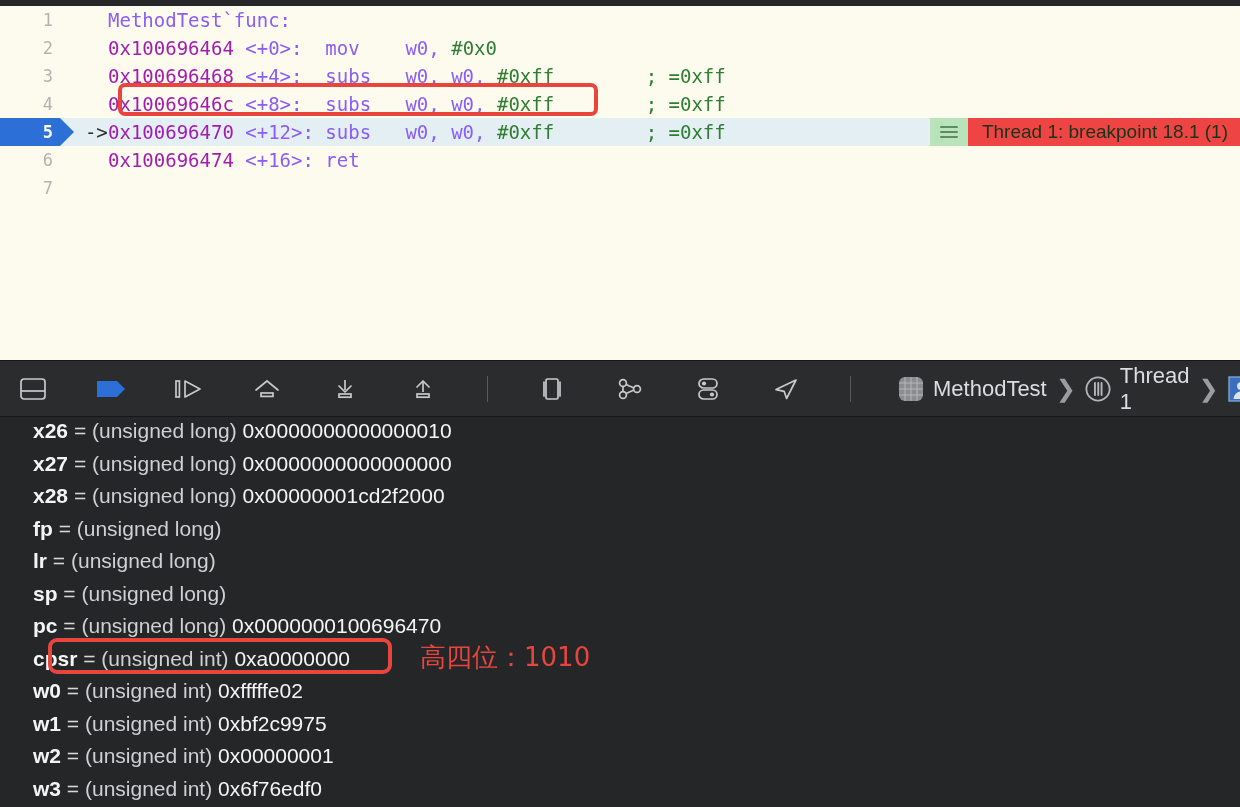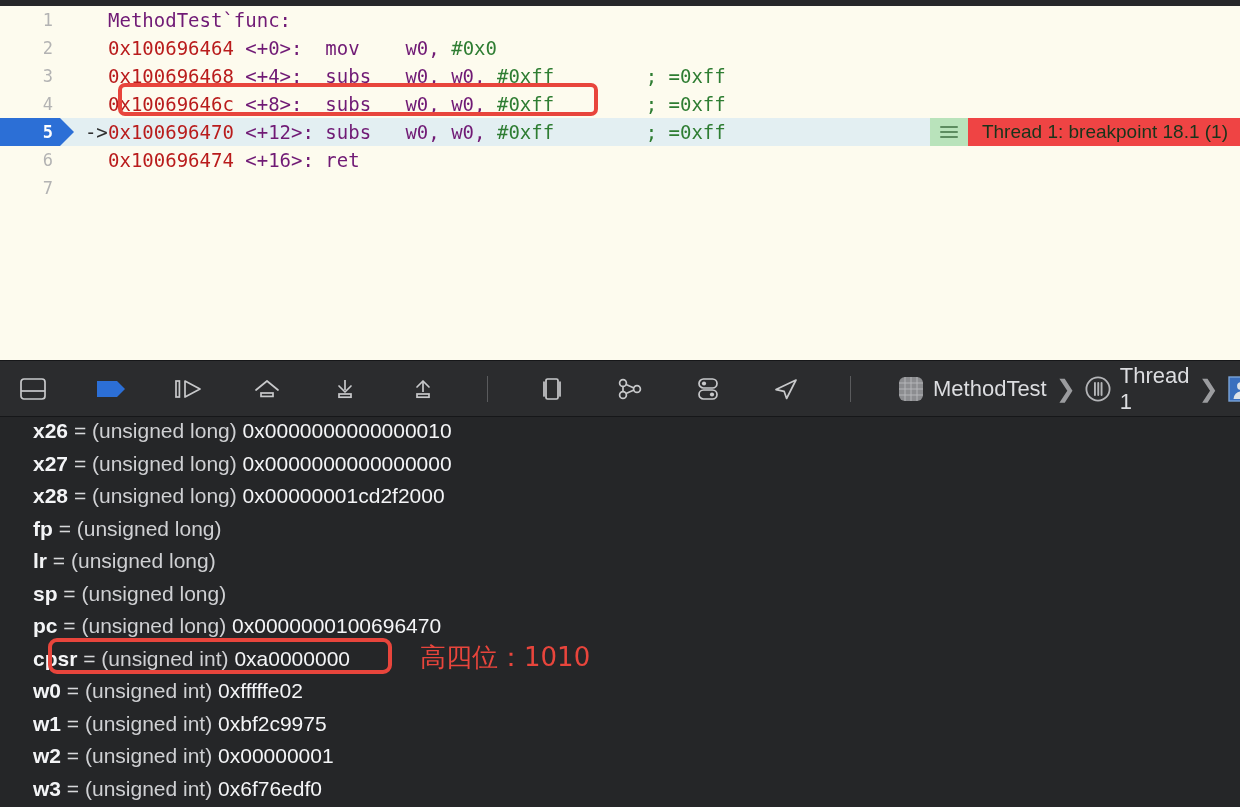--- a/index.html
+++ b/index.html
@@ -49,22 +49,22 @@
   .exec-chevron{
     position:absolute;left:0;top:0;width:86px;height:28px;z-index:1;
   }
   .exec-chevron svg{display:block;}
   .arrowcol{
     width:46px;min-width:46px;
     color:#2f2f2f;
     position:relative;z-index:3;
   }
   .codetext{color:#1d1d1d;position:relative;z-index:3;}
-  .addr{color:#b91c1c;}
-  .mn{color:#701a75;}
+  .addr{color:#a21caf;}
+  .mn{color:#8b5cf6;}
   .imm{color:#2e7d32;}
   .cmt{color:#2e7d32;}
 
   .pad-comment{display:inline-block;}
 
   
   .bp-annot{
     position:absolute;right:0;top:0;height:28px;
     display:flex;align-items:stretch;
     font-family:"Liberation Sans",sans-serif;

